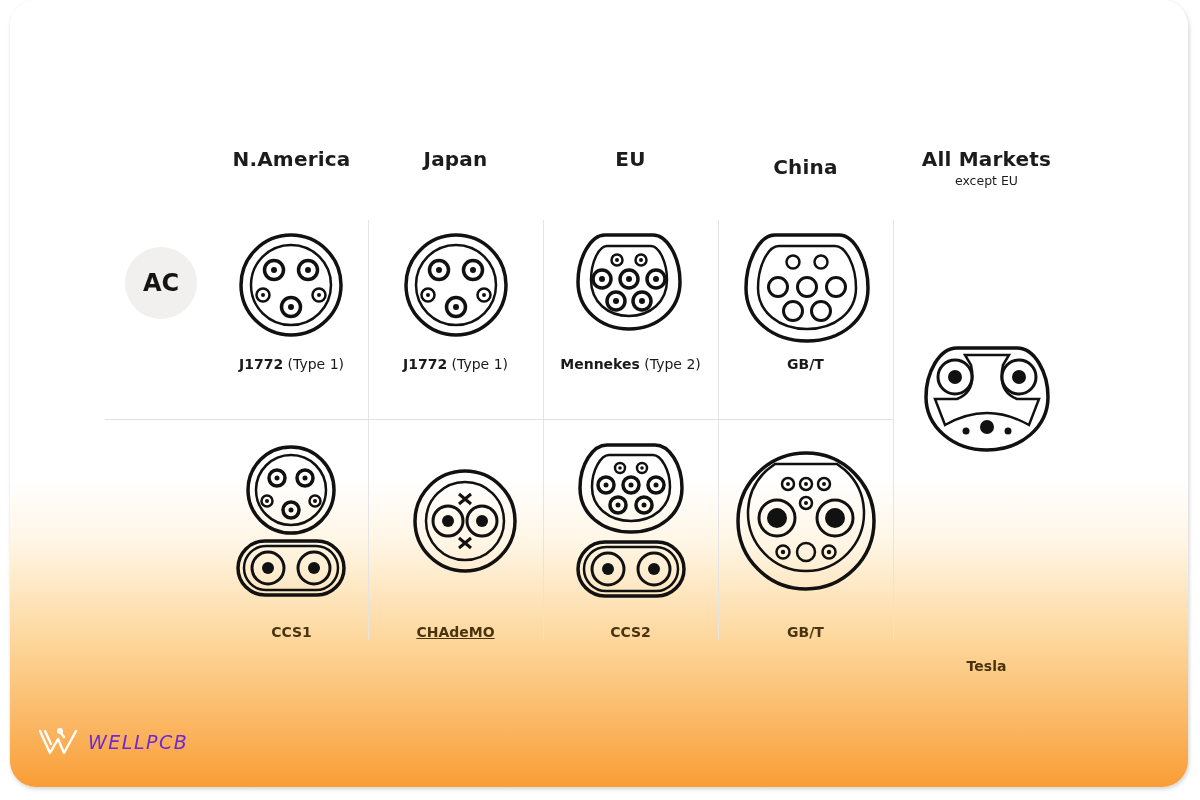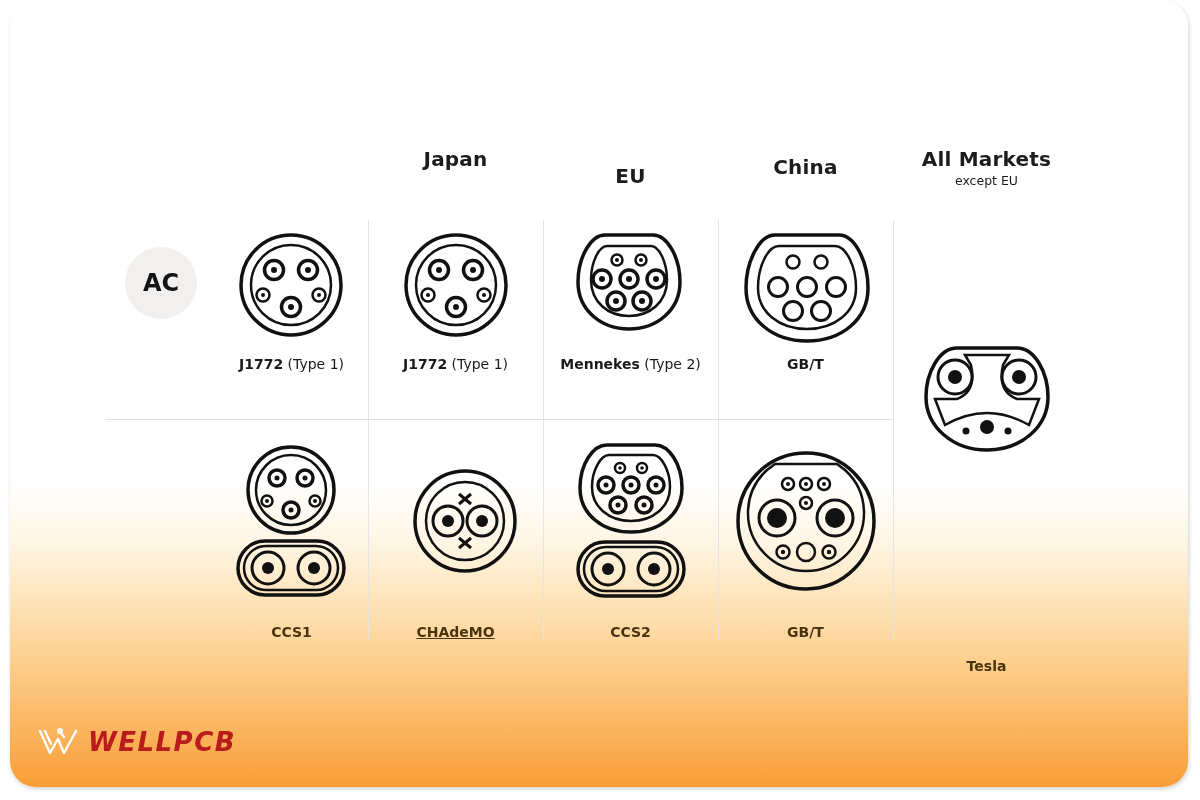--- a/index.html
+++ b/index.html
@@ -12,31 +12,34 @@
   .col-head .s{font-size:12.5px;line-height:15px;display:block;margin-top:2px;}
   .vline{position:absolute;width:1px;background:#e4e4e4;}
   .hline{position:absolute;height:1px;background:#e2e2e2;}
   .badge{position:absolute;width:72px;height:72px;border-radius:50%;background:#f1f0ee;display:flex;align-items:center;justify-content:center;font-weight:700;font-size:24px;color:#141414;}
   .badge.dc{background:#f2ede6;}
   .name{position:absolute;width:175px;text-align:center;font-size:14px;color:#1a1a1a;}
   .name b{font-weight:700;}
   .dname{position:absolute;width:175px;text-align:center;font-size:14px;font-weight:700;color:#4a3410;}
   svg.conn{position:absolute;overflow:visible;}
   .logo{position:absolute;left:38px;top:727px;display:flex;align-items:center;gap:6px;}
-  .logo .txt{color:#b91c1c;font-weight:700;font-style:italic;font-size:26px;letter-spacing:1.5px;}
+  .logo .txt{color:#6d28d9;font-weight:400;font-style:italic;font-size:19px;letter-spacing:1.5px;}
 </style>
 </head>
 <body>
 
 <div class="card">
 
+  <div class="col-head" style="left:194px;top:147px;">
+    <span class="t">N.America</span>
+  </div>
   <div class="col-head" style="left:358px;top:147px;">
     <span class="t">Japan</span>
   </div>
-  <div class="col-head" style="left:533px;top:164px;">
+  <div class="col-head" style="left:533px;top:147px;">
     <span class="t">EU</span>
   </div>
   <div class="col-head" style="left:708px;top:155px;">
     <span class="t">China</span>
   </div>
   <div class="col-head" style="left:889px;top:147px;">
     <span class="t">All Markets</span>
     <span class="s">except EU</span>
   </div>
 

